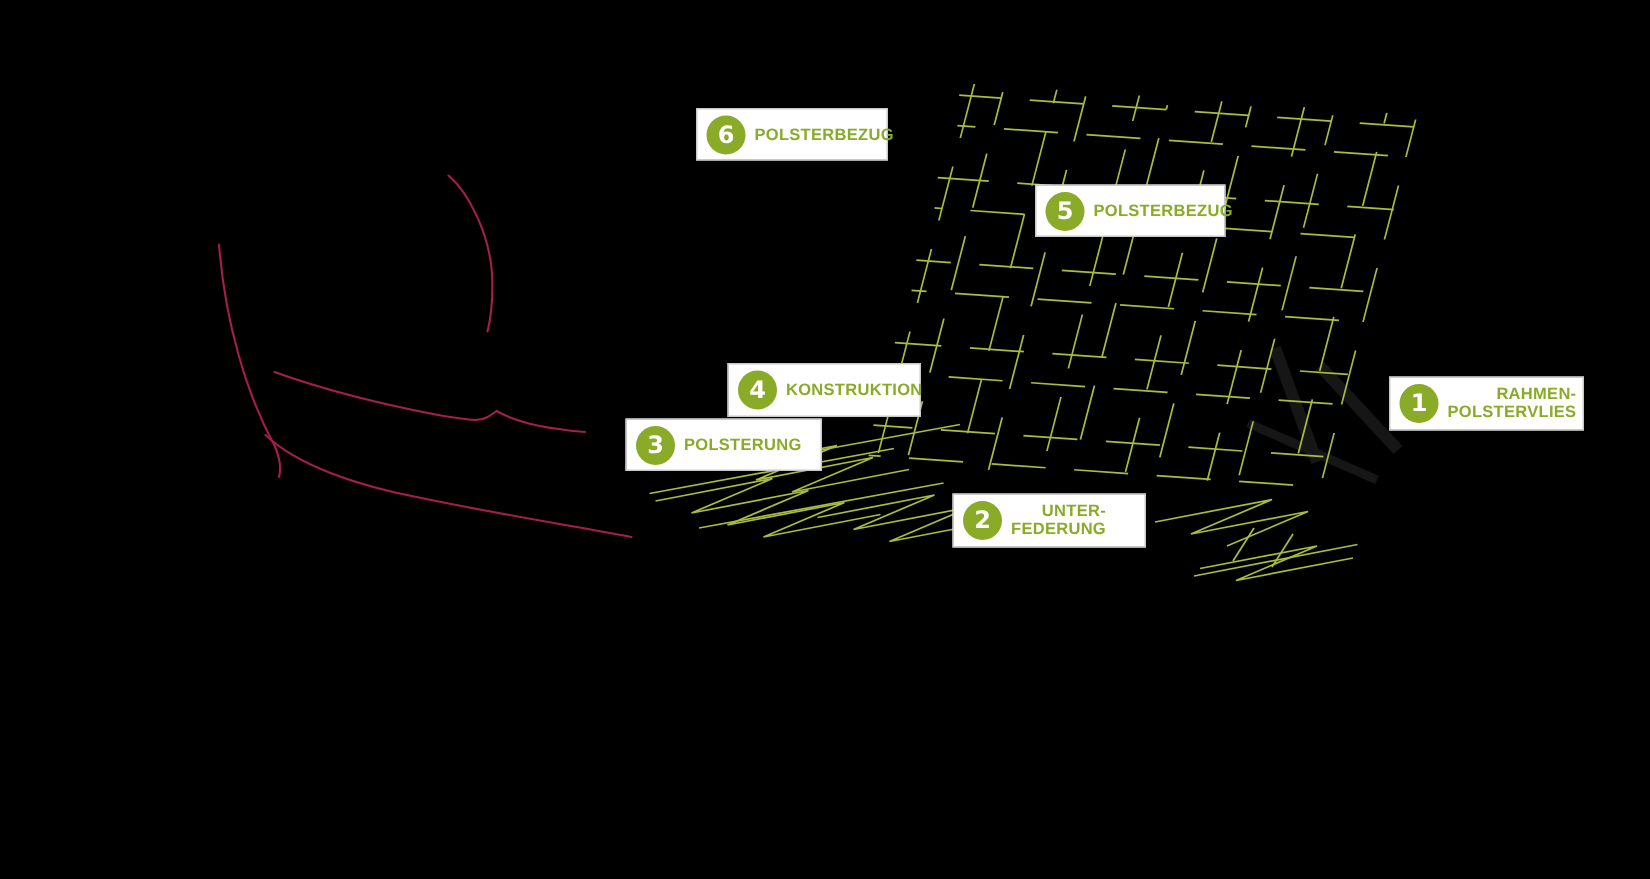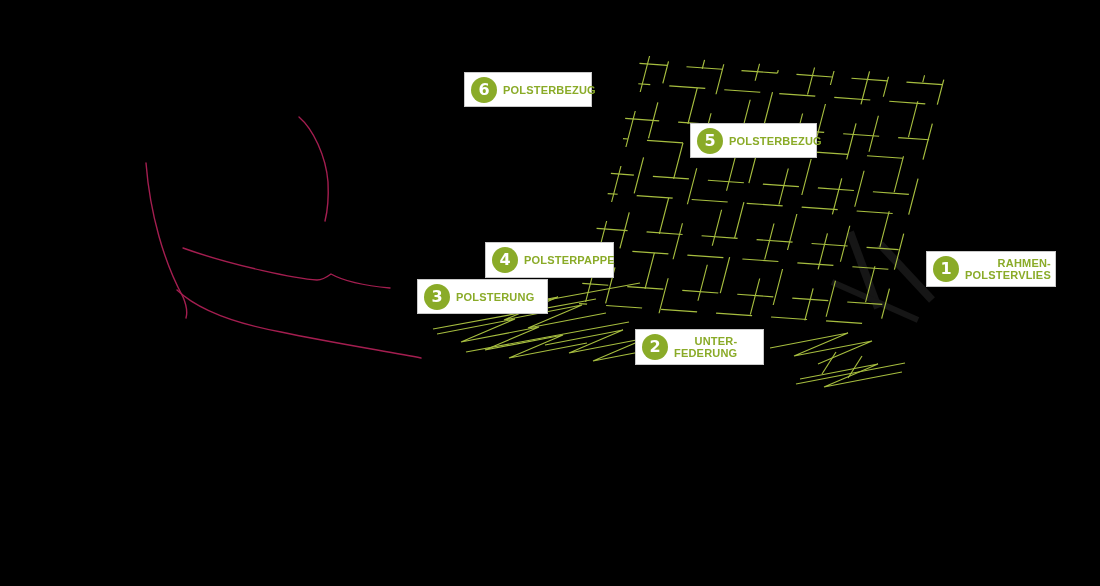--- a/index.html
+++ b/index.html
@@ -114,21 +114,21 @@
     <span class="badge">5</span>
     <span class="lbl-text">
       <span class="lbl-line">POLSTERBEZUG</span>
 
     </span>
   </div>
 
   <div class="label-box" style="left:485px;top:242px;width:129px;height:36px;">
     <span class="badge">4</span>
     <span class="lbl-text">
-      <span class="lbl-line">POLSTERPAPPE</span>
+      <span class="lbl-line">KONSTRUKTION</span>
 
     </span>
   </div>
 
   <div class="label-box" style="left:417px;top:279px;width:131px;height:35px;">
     <span class="badge">3</span>
     <span class="lbl-text">
       <span class="lbl-line">POLSTERUNG</span>
 
     </span>

